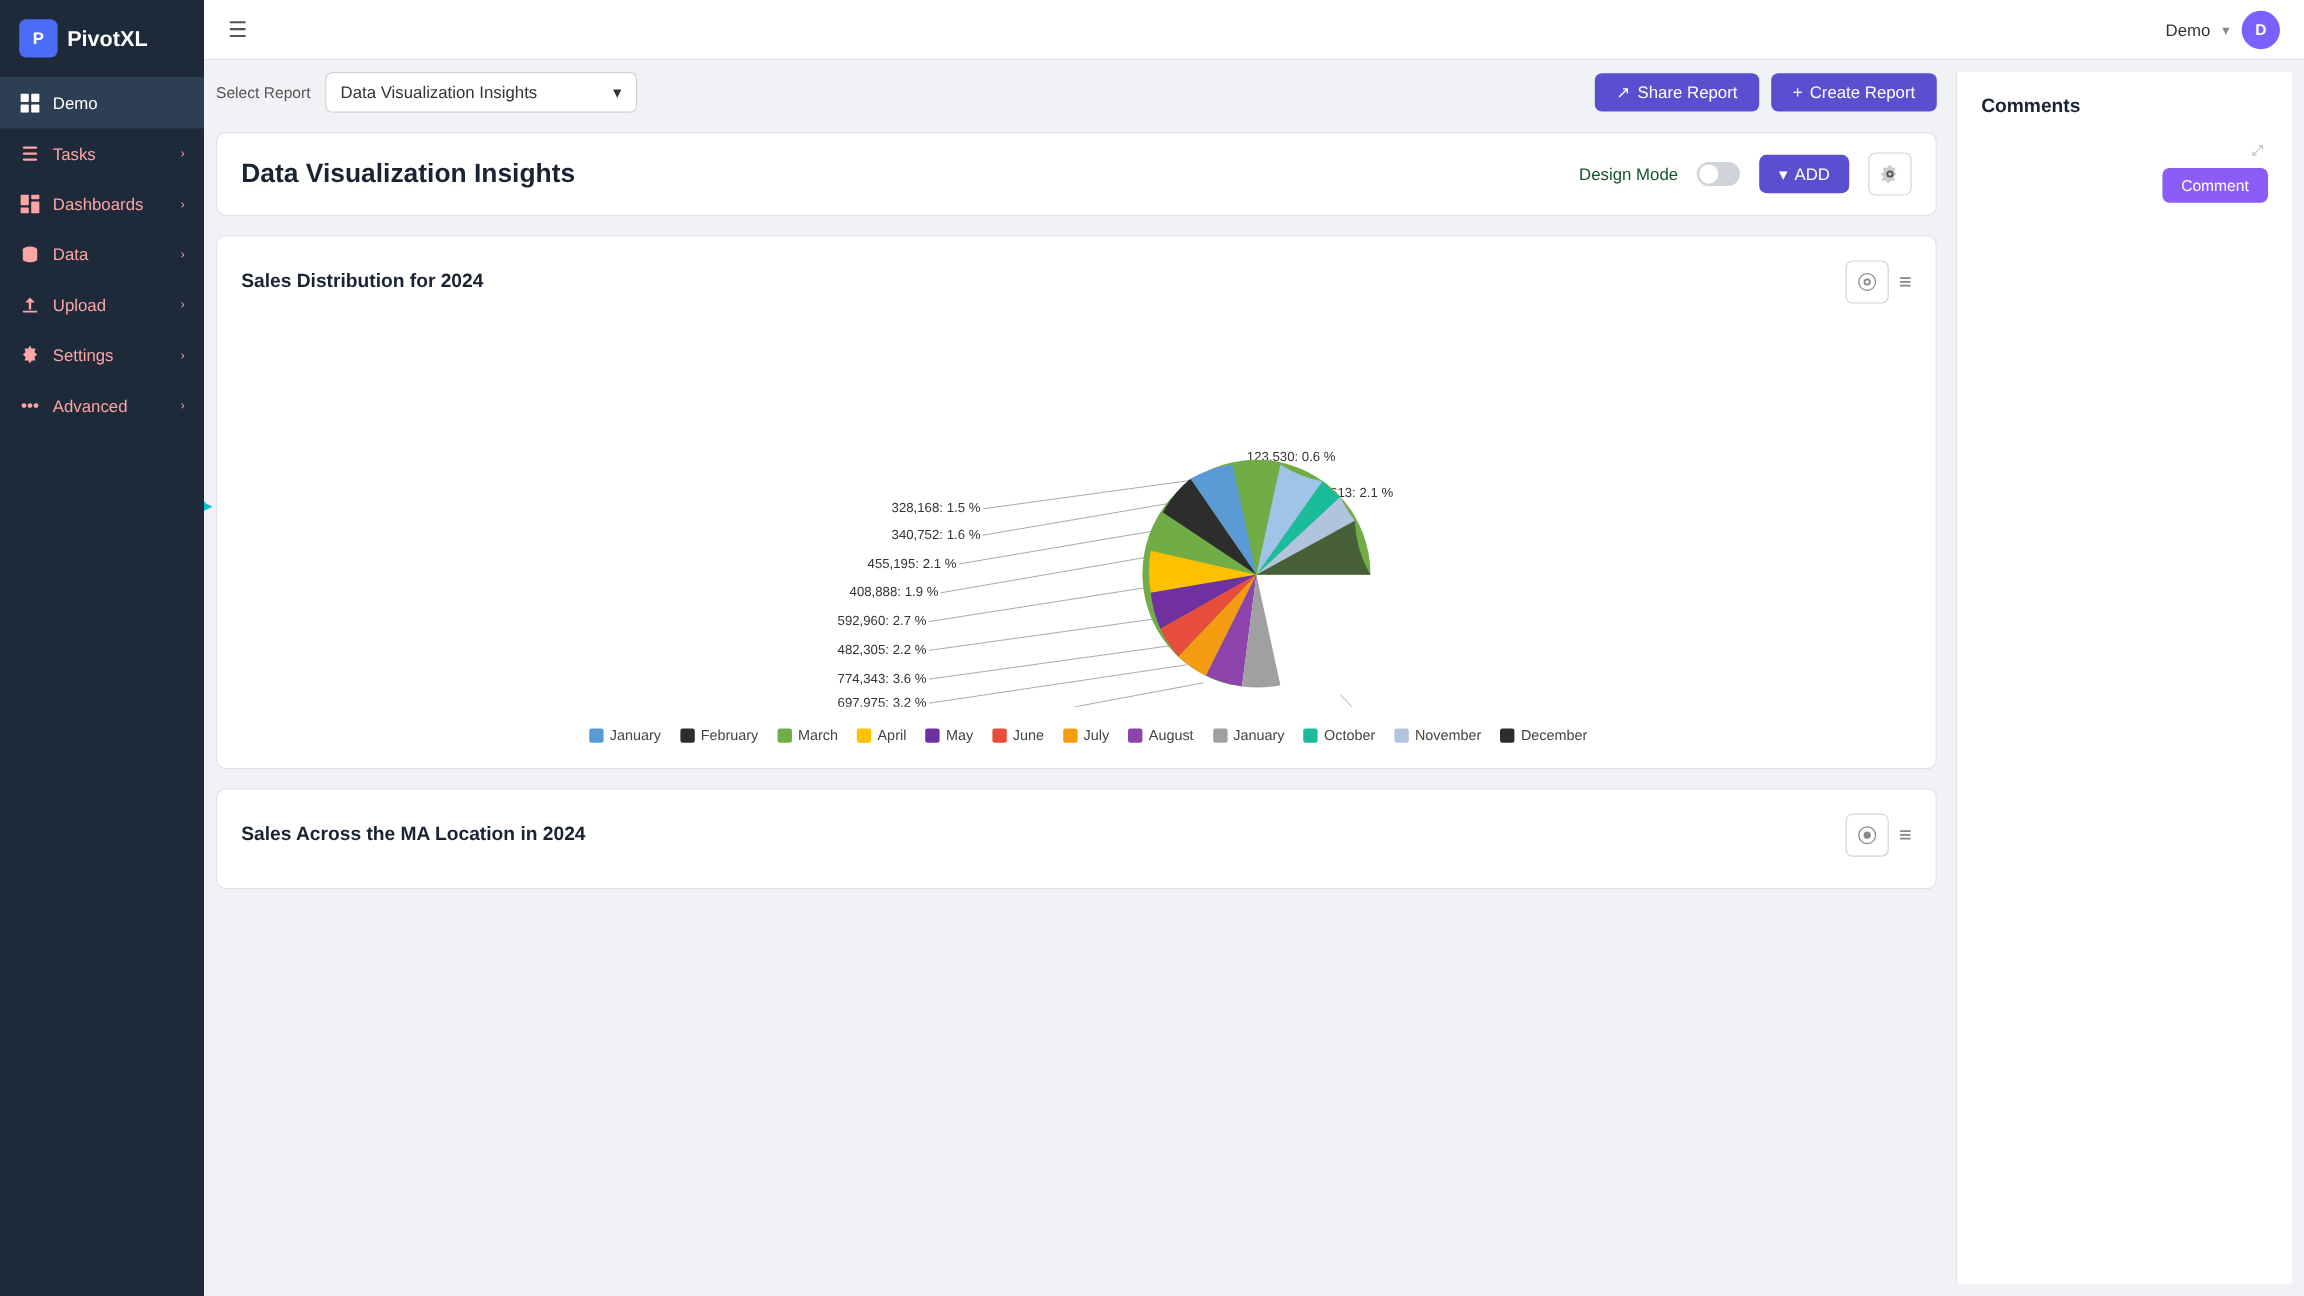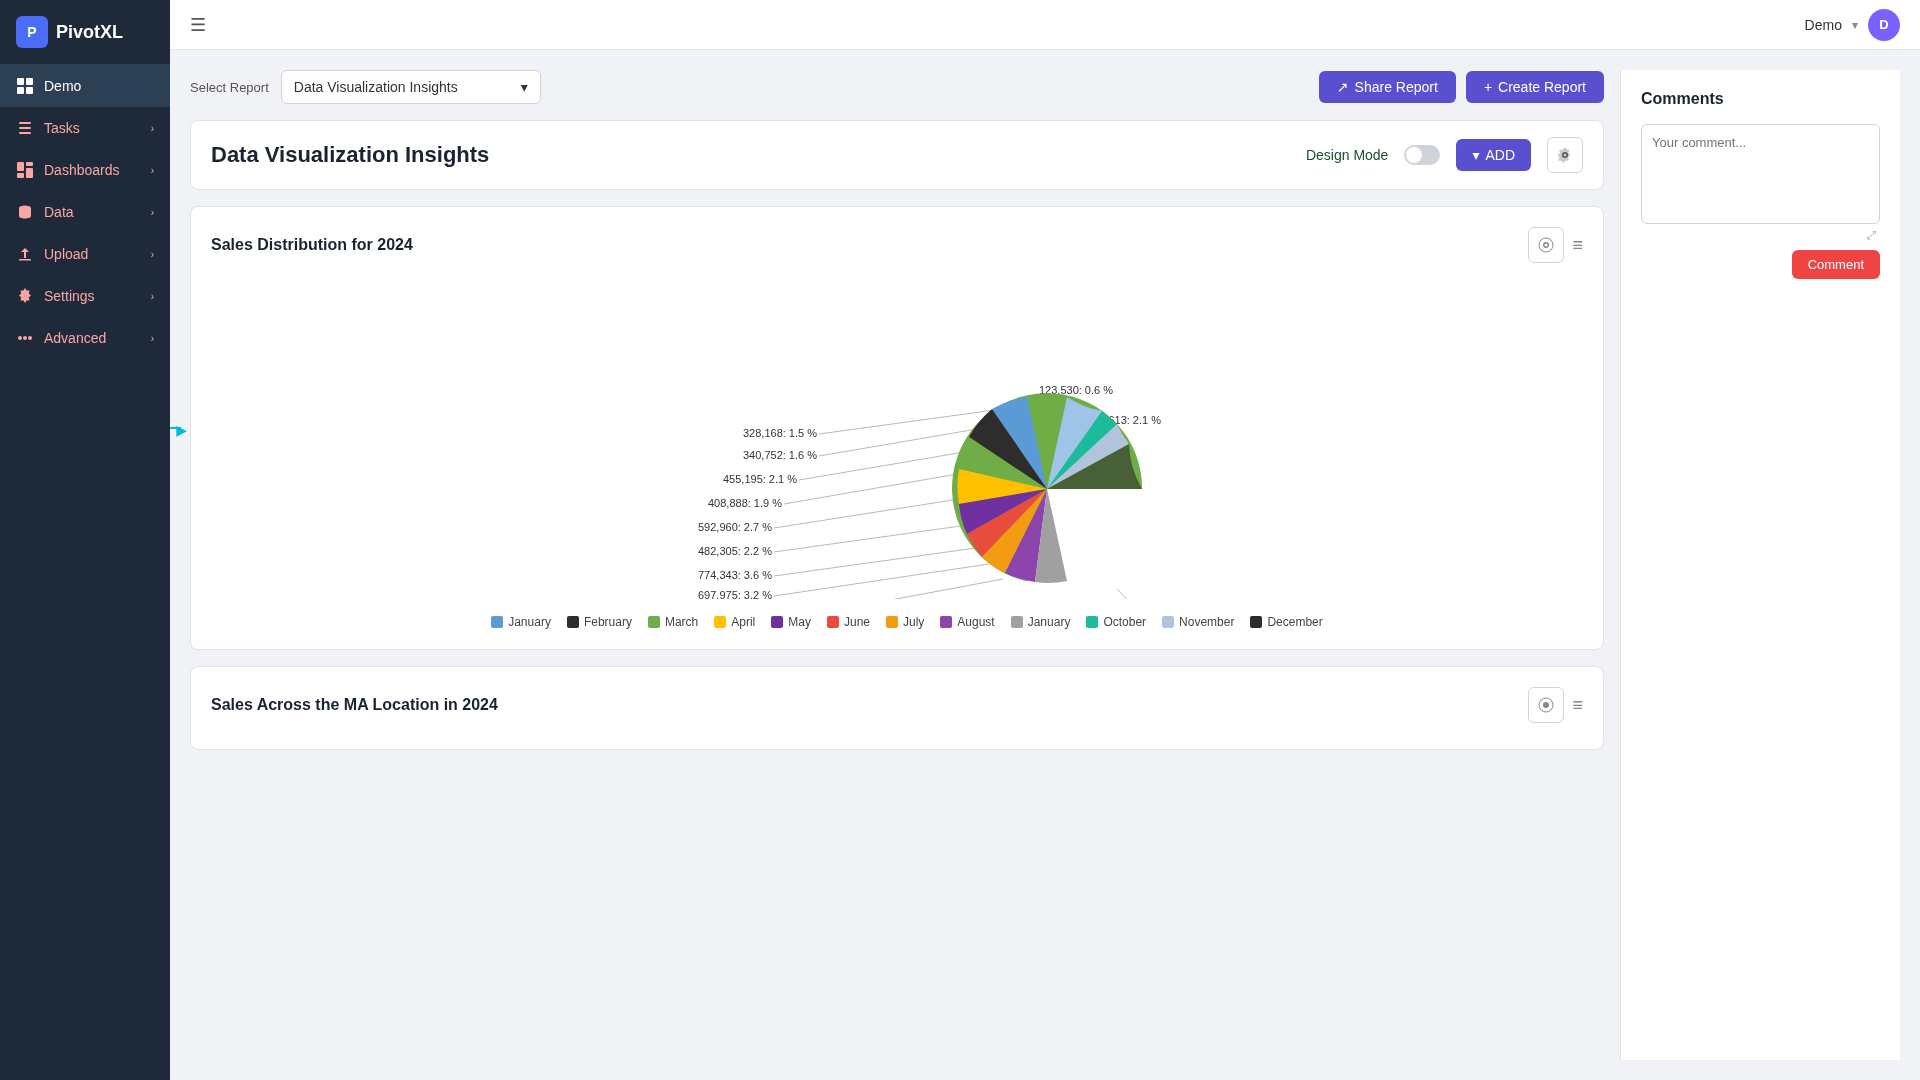--- a/index.html
+++ b/index.html
@@ -18,21 +18,21 @@
 
     
     .main { flex: 1; display: flex; flex-direction: column; overflow: hidden; }
     .topbar { height: 50px; background: #fff; display: flex; align-items: center; padding: 0 20px; border-bottom: 1px solid #e0e4ea; justify-content: space-between; }
     .topbar-left { display: flex; align-items: center; gap: 12px; }
     .hamburger { cursor: pointer; color: #555; font-size: 18px; }
     .topbar-right { display: flex; align-items: center; gap: 10px; }
     .demo-label { font-size: 14px; color: #333; cursor: pointer; }
     .user-avatar { width: 32px; height: 32px; background: #7b61ff; border-radius: 50%; display: flex; align-items: center; justify-content: center; color: white; font-size: 13px; font-weight: 600; }
 
-    .content { flex: 1; overflow-y: auto; padding: 20px; display: flex; gap: 16px; }
+    .content { flex: 1; overflow-y: auto; padding: 10px; display: flex; gap: 16px; }
     .content-main { flex: 1; display: flex; flex-direction: column; gap: 16px; }
 
     
     .report-selector { display: flex; align-items: center; gap: 12px; }
     .select-label { font-size: 13px; color: #555; white-space: nowrap; }
     .report-dropdown { display: flex; align-items: center; border: 1px solid #d0d4da; border-radius: 6px; padding: 8px 12px; background: #fff; cursor: pointer; min-width: 260px; justify-content: space-between; font-size: 14px; color: #333; }
     .report-actions { display: flex; gap: 10px; margin-left: auto; }
     .btn-share { background: #5a4fcf; color: white; border: none; border-radius: 6px; padding: 8px 18px; cursor: pointer; font-size: 14px; display: flex; align-items: center; gap: 6px; }
     .btn-create { background: #5a4fcf; color: white; border: none; border-radius: 6px; padding: 8px 18px; cursor: pointer; font-size: 14px; display: flex; align-items: center; gap: 6px; }
 
@@ -60,21 +60,21 @@
     .legend { display: flex; flex-wrap: wrap; gap: 8px 16px; margin-top: 12px; justify-content: flex-start; padding-left: 20px; text-align: center; }
     .legend-item { display: flex; align-items: center; gap: 5px; font-size: 12px; color: #444; }
     .legend-dot { width: 12px; height: 12px; border-radius: 2px; flex-shrink: 0; }
     .bar-axis-label { font-size: 11px; color: #888; }
 
     
     .comments-panel { width: 280px; background: #fff; border-left: 1px solid #e0e4ea; display: flex; flex-direction: column; padding: 20px; flex-shrink: 0; }
     .comments-title { font-size: 16px; font-weight: 600; color: #1a2332; margin-bottom: 16px; }
     .comment-textarea { width: 100%; height: 100px; border: 1px solid #d0d4da; border-radius: 6px; padding: 10px; font-size: 13px; color: #888; resize: none; font-family: inherit; }
     .comment-footer { display: flex; justify-content: flex-end; margin-top: 8px; }
-    .btn-comment { background: #ef4444; color: white; border: none; border-radius: 6px; padding: 7px 16px; cursor: pointer; font-size: 13px; }
+    .btn-comment { background: #8b5cf6; color: white; border: none; border-radius: 6px; padding: 7px 16px; cursor: pointer; font-size: 13px; }
   </style>
 </head>
 <body>
 
 <div class="sidebar">
   <div class="sidebar-logo">
     <div class="sidebar-logo-icon">P</div>
     <span class="sidebar-logo-text">PivotXL</span>
   </div>
 
@@ -367,21 +367,20 @@
             <button class="chart-menu-btn">≡</button>
           </div>
         </div>
 
       </div>
 
     </div>
 
     <div class="comments-panel">
       <span class="comments-title">Comments</span>
-      <textarea class="comment-textarea" placeholder="Your comment..." style=""></textarea>
       <div style="display:flex; justify-content:flex-end; align-items:center; margin-top:4px;">
         <span style="font-size:12px; color:#aaa; margin-right:4px;">⤢</span>
       </div>
       <div class="comment-footer">
         <button class="btn-comment">Comment</button>
       </div>
     </div>
   </div>
 </div>
 

